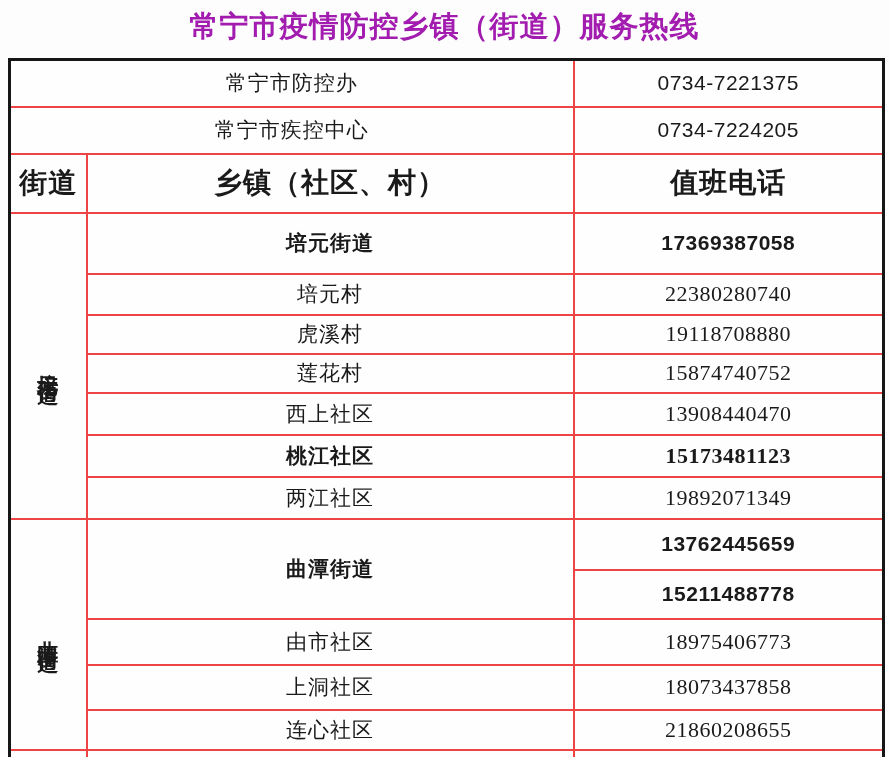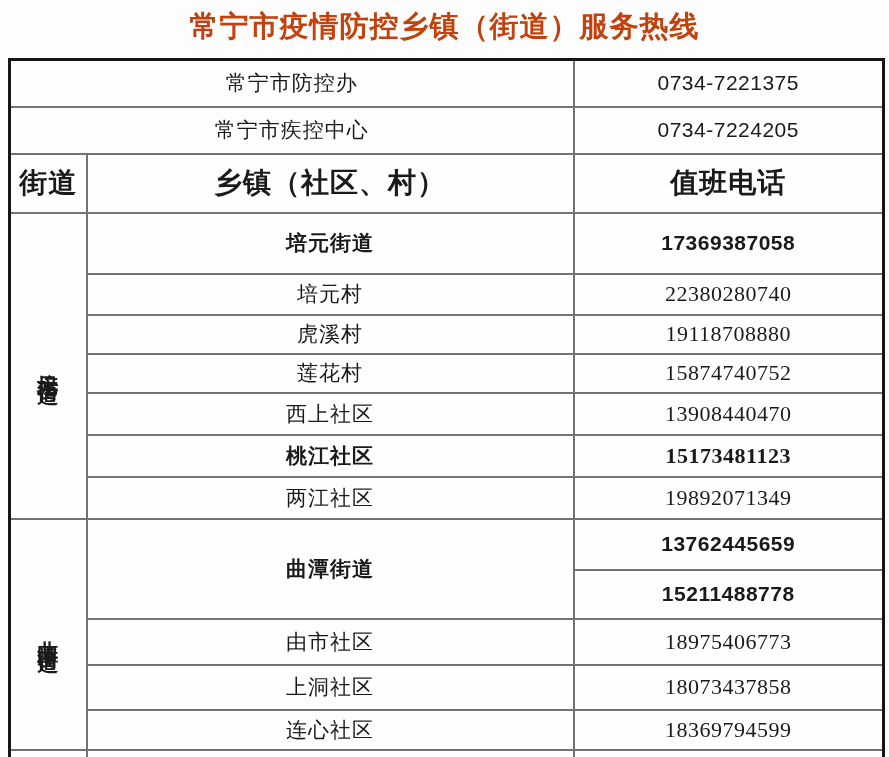--- a/index.html
+++ b/index.html
@@ -14,31 +14,31 @@
     color: #1a1a1a;
     font-family: "Liberation Sans", "DejaVu Sans", sans-serif;
   }
   .title {
     margin: 5px 0 0 0;
     text-align: center;
     font-size: 29px;
     line-height: 42px;
     font-weight: bold;
     letter-spacing: 1px;
-    color: #c2410c;
+    color: #a21caf;
   }
   table.hotline {
     border-collapse: collapse;
     table-layout: fixed;
     margin: 11px 0 0 8px;
     width: 874px;
     background: #fefefe;
   }
   table.hotline td {
-    border: 2px solid #737373;
+    border: 2px solid #ef4444;
     text-align: center;
     vertical-align: middle;
     padding: 0;
     overflow: hidden;
   }
   table.hotline { border: 3px solid #161616; }
   col.c1 { width: 77px; }
   col.c2 { width: 487px; }
   col.c3 { width: 310px; }
 
@@ -132,21 +132,21 @@
     <tr style="height:46px;">
       <td class="cjk">由市社区</td>
       <td class="ph-serif">18975406773</td>
     </tr>
     <tr style="height:45px;">
       <td class="cjk">上洞社区</td>
       <td class="ph-serif">18073437858</td>
     </tr>
     <tr style="height:40px;">
       <td class="cjk">连心社区</td>
-      <td class="ph-serif">18369794599</td>
+      <td class="ph-serif">21860208655</td>
     </tr>
 
     <tr style="height:30px;">
       <td></td>
       <td></td>
       <td></td>
     </tr>
   </tbody>
 </table>
 

